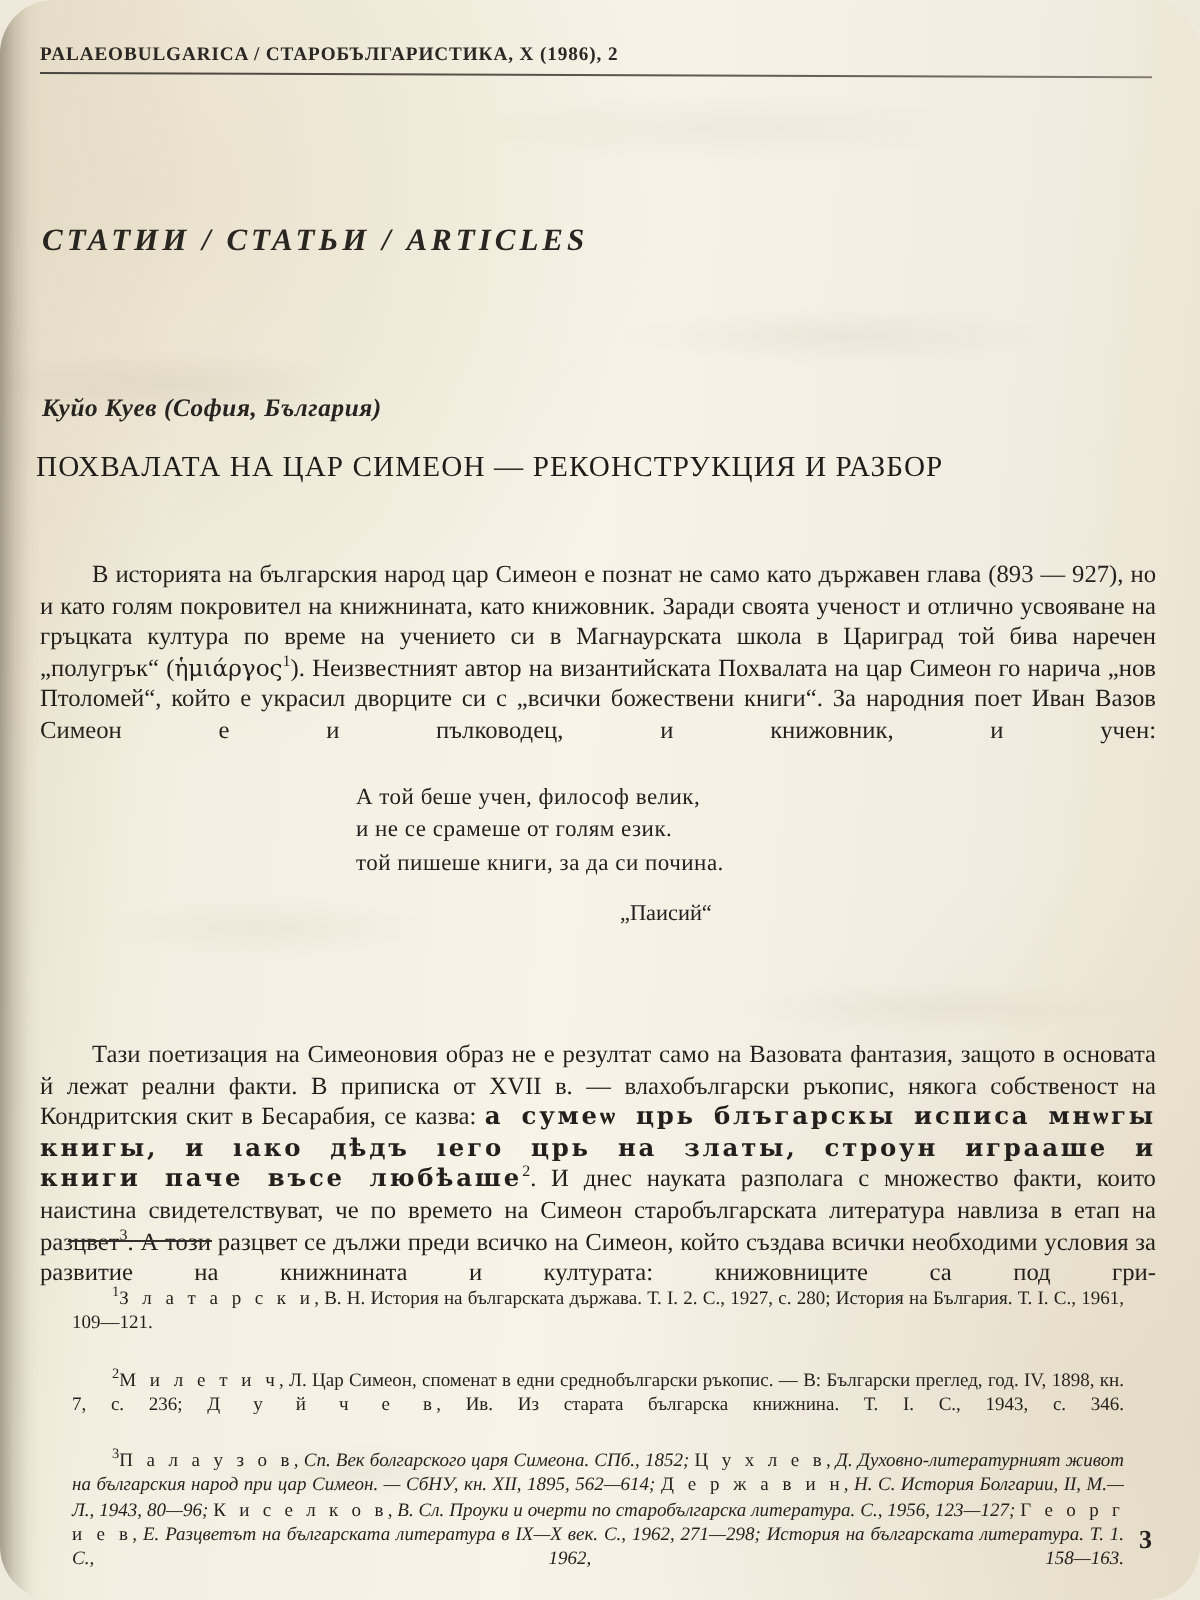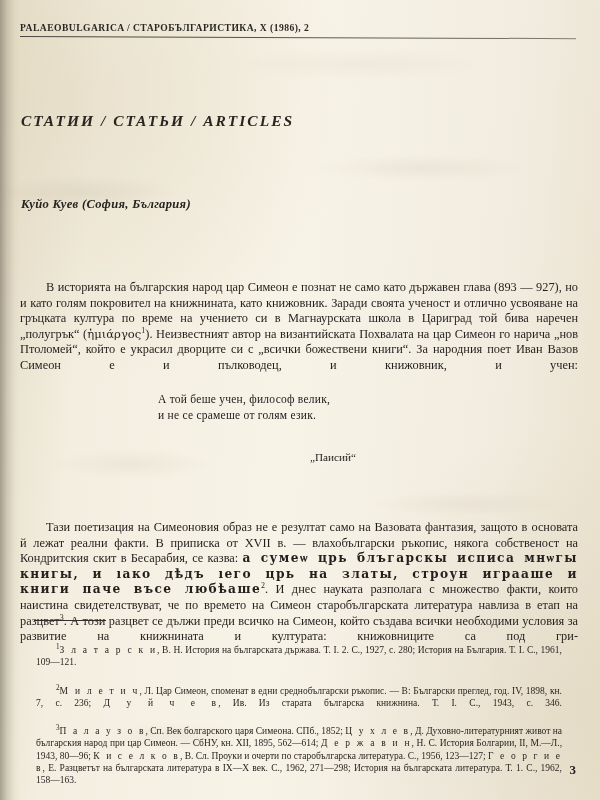--- a/index.html
+++ b/index.html
@@ -17,20 +17,21 @@
   
   #page {
     position: relative;
     width: 600px;
     height: 800px;
     background:
       radial-gradient(ellipse 70% 55% at 12% 12%, rgba(226,215,190,0.55) 0%, rgba(226,215,190,0) 65%),
       radial-gradient(ellipse 60% 50% at 92% 88%, rgba(221,210,186,0.45) 0%, rgba(221,210,186,0) 68%),
       linear-gradient(95deg, #e4dcc6 0%, #f3eee0 16%, #f7f3e7 48%, #f2ece0 80%, #e9e1cd 100%);
     overflow: hidden;
+    border-radius: 27px;
   }
 
   
   #page::before {
     content: "";
     position: absolute;
     inset: 0;
     pointer-events: none;
     background:
       radial-gradient(ellipse 22% 3% at 14% 24%, rgba(150,140,120,0.10), rgba(0,0,0,0) 70%),
@@ -161,21 +162,21 @@
   
   #verse {
     position: absolute;
     left: 158px;
     top: 391px;
     font-size: 11.5px;
     line-height: 16.4px;
     color: #242120;
     letter-spacing: 0.25px;
   }
-  #verse .vline { white-space: nowrap; }
+  #verse .vline { white-space: nowrap; margin-left: 20px; }
   #verse-attrib {
     position: absolute;
     left: 310px;
     top: 451px;
     font-size: 11.2px;
     color: #242120;
     white-space: nowrap;
   }
 
   
@@ -211,20 +212,21 @@
   .fn-marker {
     font-size: 7.2px;
     vertical-align: super;
     line-height: 0;
   }
   
   .sp {
     letter-spacing: 2.1px;
   }
   .it {
+    font-style: italic;
   }
 
   
   #page-number {
     position: absolute;
     right: 24px;
     top: 762px;
     font-size: 13px;
     font-weight: bold;
     color: #26221f;
@@ -237,28 +239,30 @@
 
   <div id="runhead">
     <div class="runhead-text">PALAEOBULGARICA / СТАРОБЪЛГАРИСТИКА, X (1986), 2</div>
     <div class="runhead-rule"></div>
   </div>
 
   <div id="section-heading">СТАТИИ / СТАТЬИ / ARTICLES</div>
 
   <div id="author">Куйо Куев (София, България)</div>
 
+  <div id="article-title">ПОХВАЛАТА  НА ЦАР СИМЕОН — РЕКОНСТРУКЦИЯ И РАЗБОР</div>
 
   <div class="body-block" id="para-1">
     <p><span class="indent"></span><span>В историята на българския народ цар Симеон е познат не само като държавен глава (893 — 927), но и като голям покровител на книжнината, като книжовник. Заради своята ученост и отлично усвояване на гръцката култура по време на учението си в Магнаурската школа в Цариград той бива наречен „полугрък“ (</span><span class="greek">ἡμιάργος</span><sup class="fn">1</sup><span>). Неизвестният автор на византийската Похвалата на цар Симеон го нарича „нов Птоломей“, който е украсил дворците си с „всички божествени книги“. За народния поет Иван Вазов Симеон е и пълководец, и книжовник, и учен:</span></p>
   </div>
 
   <div id="verse">
     <div class="vline">А той беше учен, философ велик,</div>
     <div class="vline">и не се срамеше от голям език.</div>
+    <div class="vline">той пишеше книги, за да си почина.</div>
   </div>
   <div id="verse-attrib">„Паисий“</div>
 
   <div class="body-block" id="para-2">
     <p><span class="indent"></span><span>Тази поетизация на Симеоновия образ не е резултат само на Вазовата фантазия, защото в основата й лежат реални факти. В приписка от XVII в. — влахобългарски ръкопис, някога собственост на Кондритския скит в Бесарабия, се казва: </span><span class="slav">а сумеѡ црь блъгарскы исписа мнѡгы книгы, и ıако дѣдъ ıего црь на златы, строун играаше и книги паче въсе любѣаше</span><sup class="fn">2</sup><span>. И днес науката разполага с множество факти, които наистина свидетелствуват, че по времето на Симеон старобългарската литература навлиза в етап на разцвет</span><sup class="fn">3</sup><span>. А този разцвет се дължи преди всичко на Симеон, който създава всички необходими условия за развитие на книжнината и културата: книжовниците са под гри-</span></p>
   </div>
 
   <div id="fn-rule"></div>
 
   <div id="footnotes">

